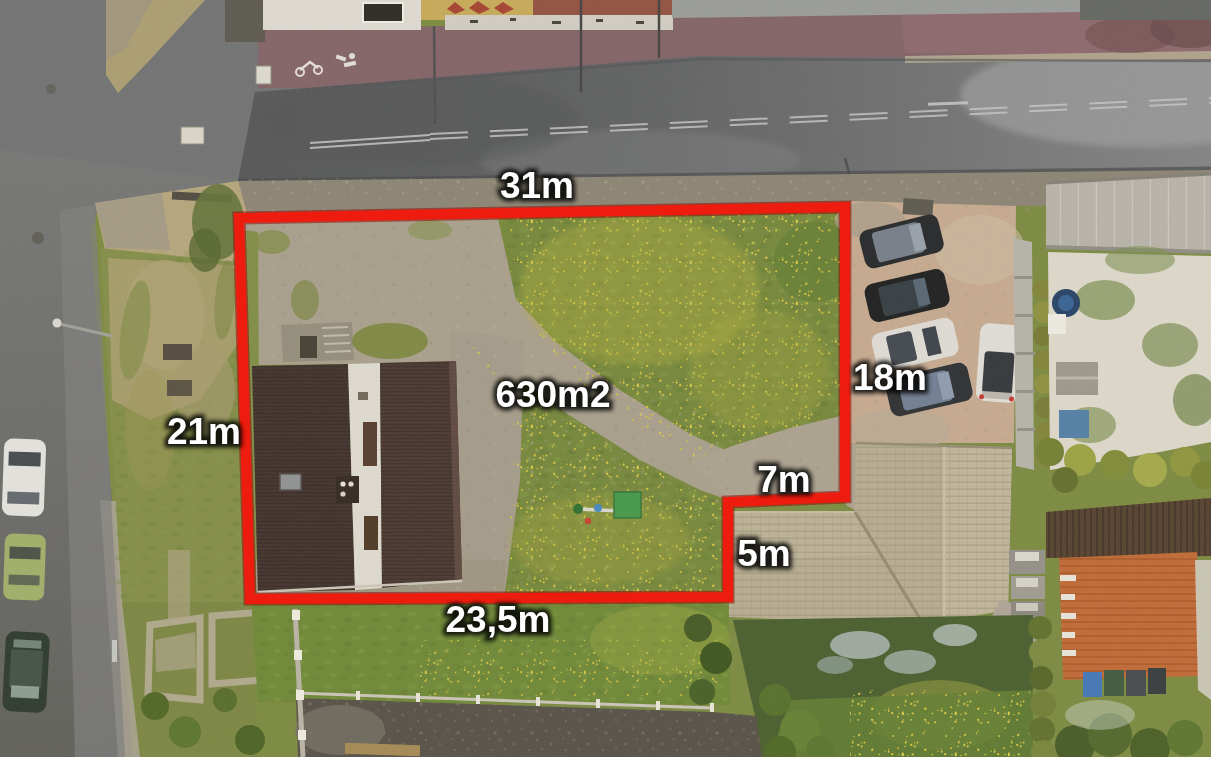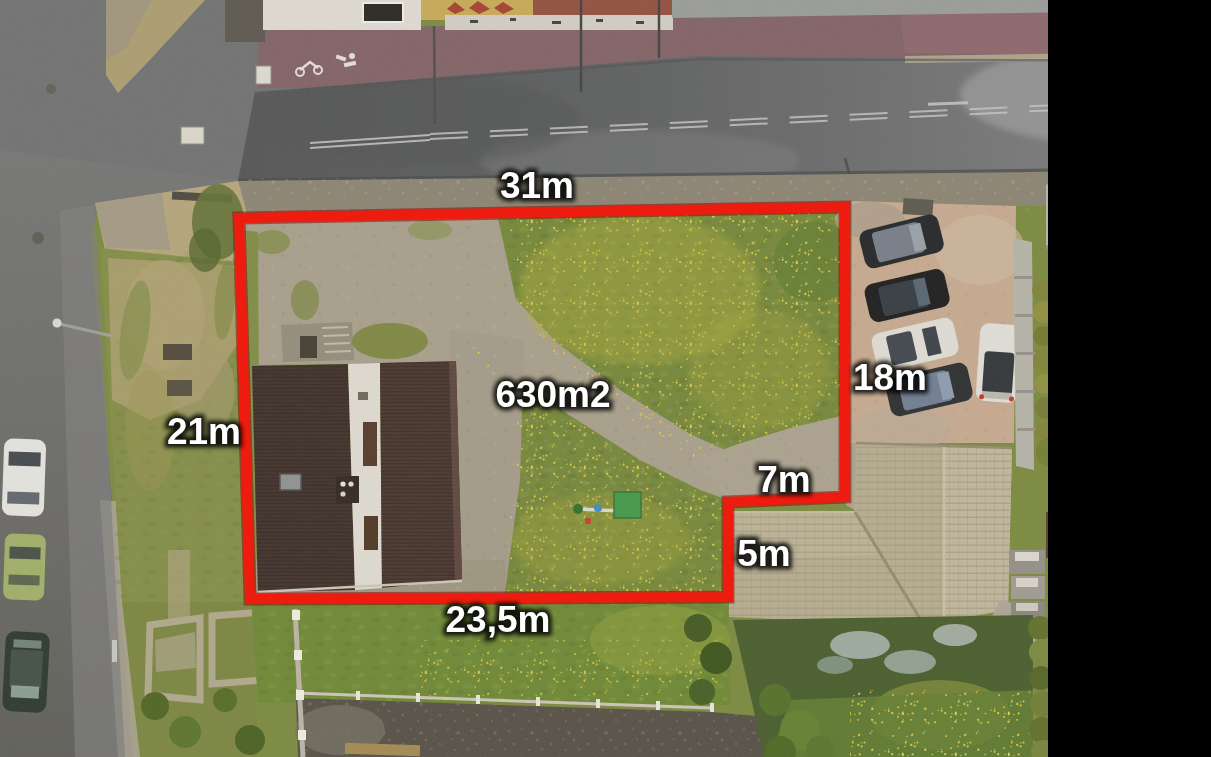--- a/index.html
+++ b/index.html
@@ -1,16 +1,16 @@
 <!DOCTYPE html>
 <html><head>
 <meta charset="utf-8">
 <style>
   html,body{margin:0;padding:0;background:#000;}
-  #scene{width:1048px;height:757px;position:relative;overflow:hidden;
+  #scene{width:1211px;height:757px;position:relative;overflow:hidden;
     font-family:"Liberation Sans",sans-serif;}
   svg{display:block;}
 </style>
 </head>
 <body>
 <div id="scene">
 <svg width="1211" height="757" viewBox="0 0 1211 757" xmlns="http://www.w3.org/2000/svg">
 <defs>
   <linearGradient id="streetGrad" x1="0" y1="0" x2="0" y2="1">
     <stop offset="0" stop-color="#6f7173"></stop>

